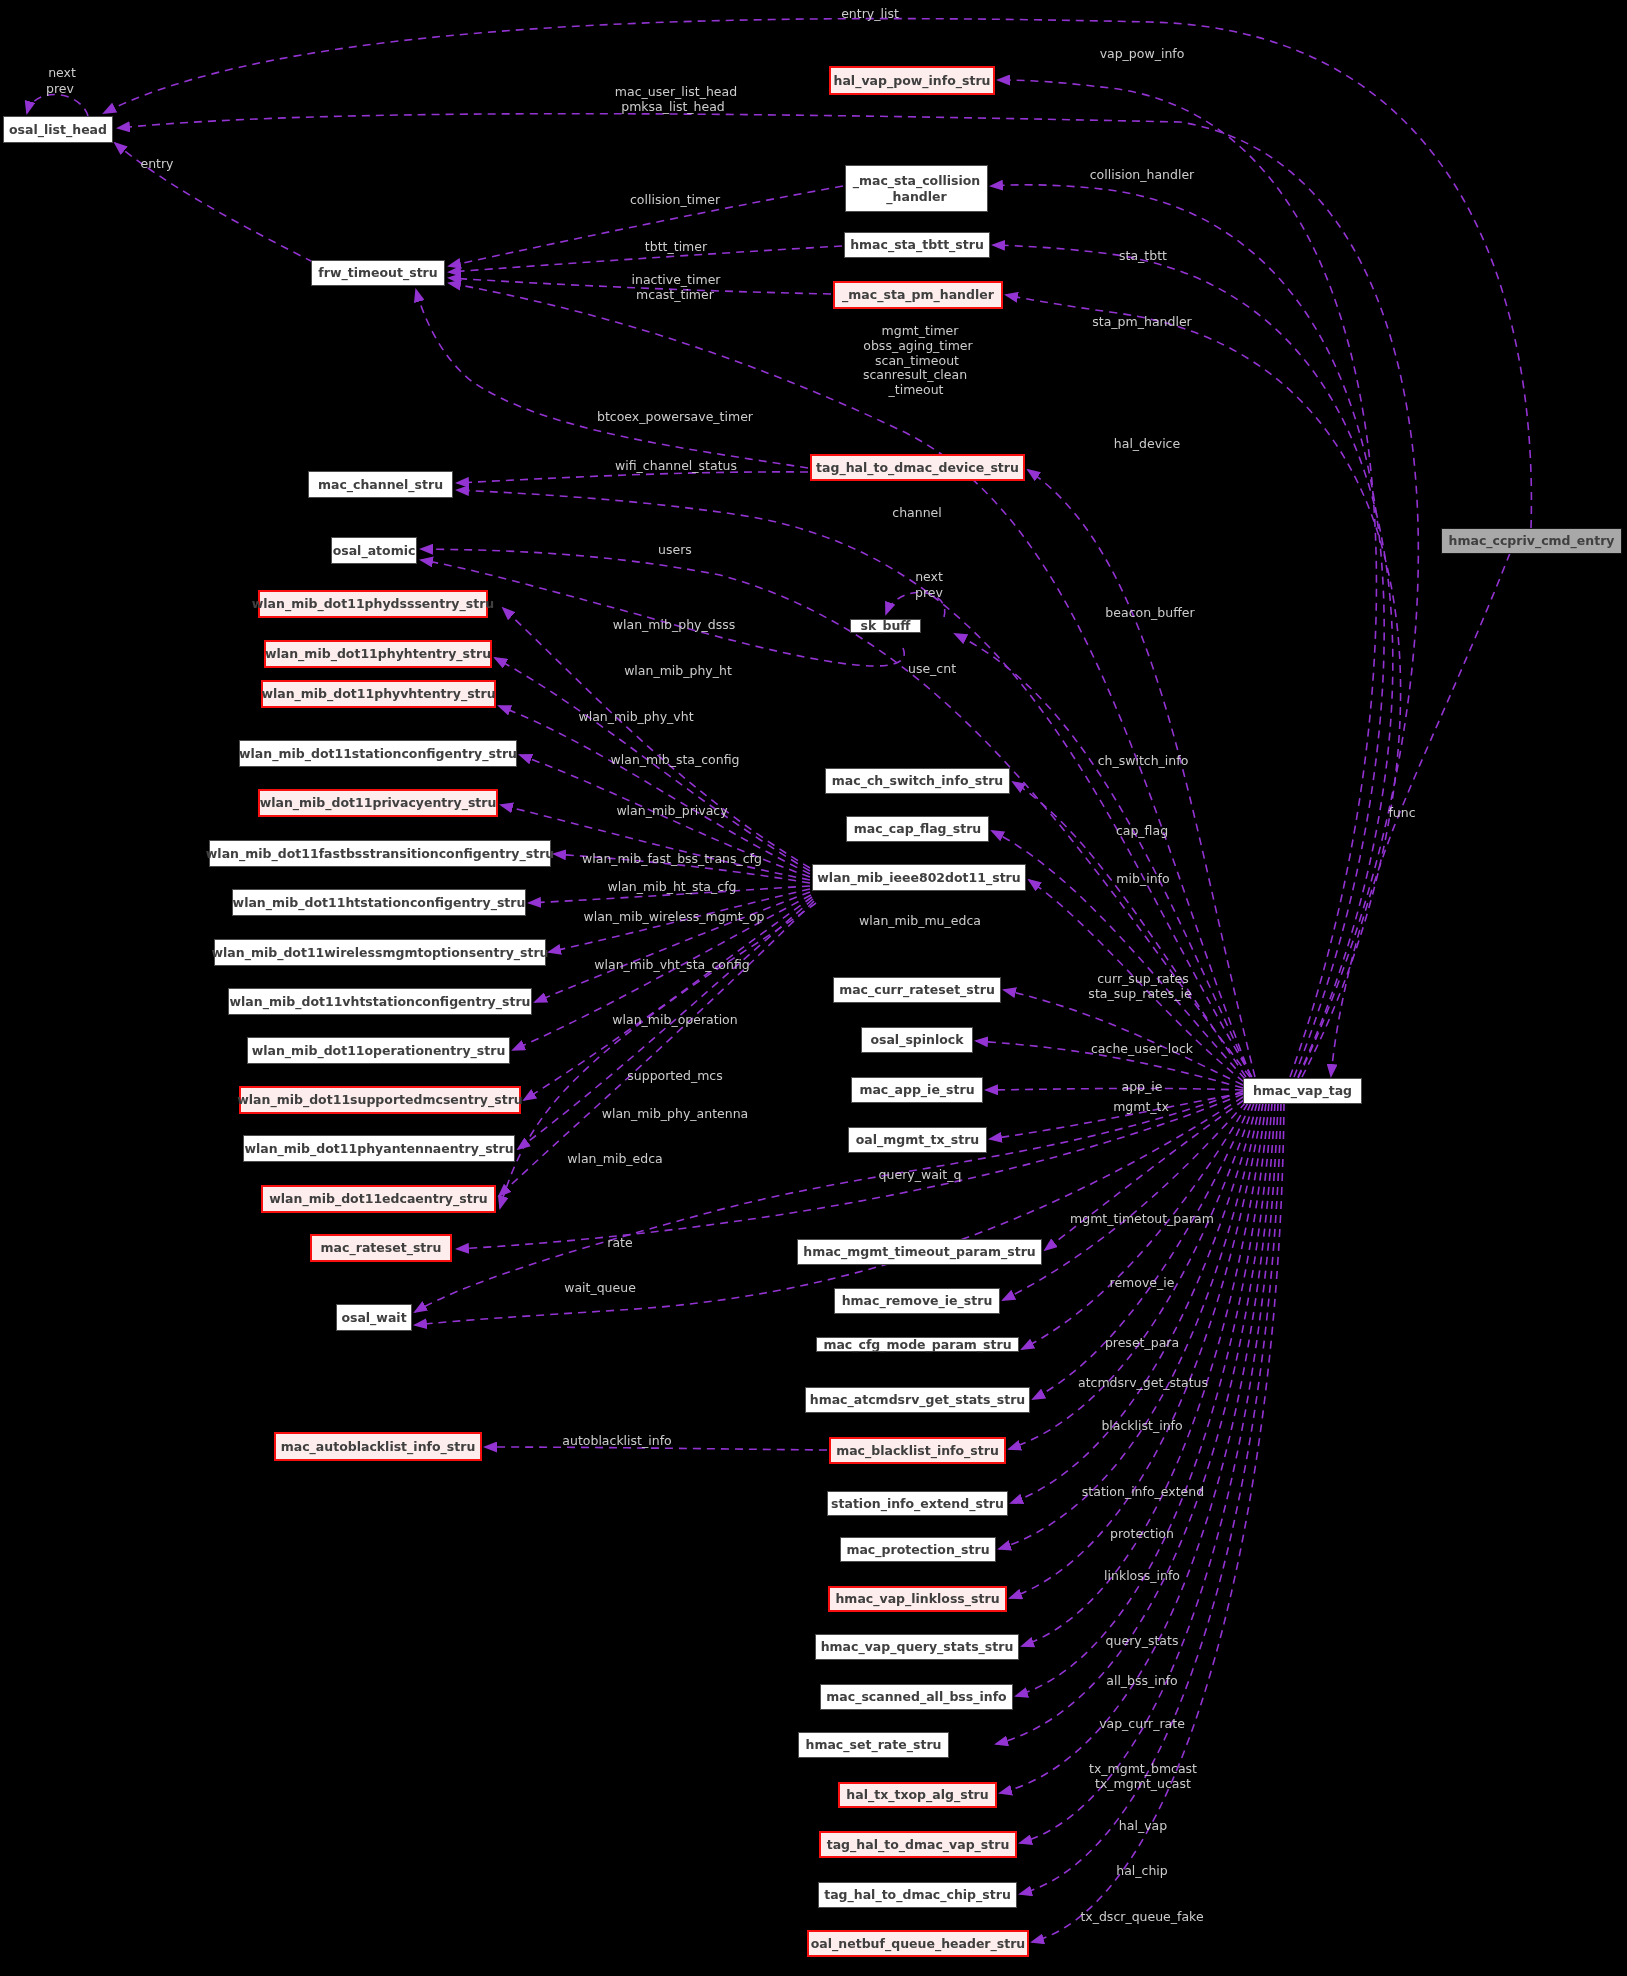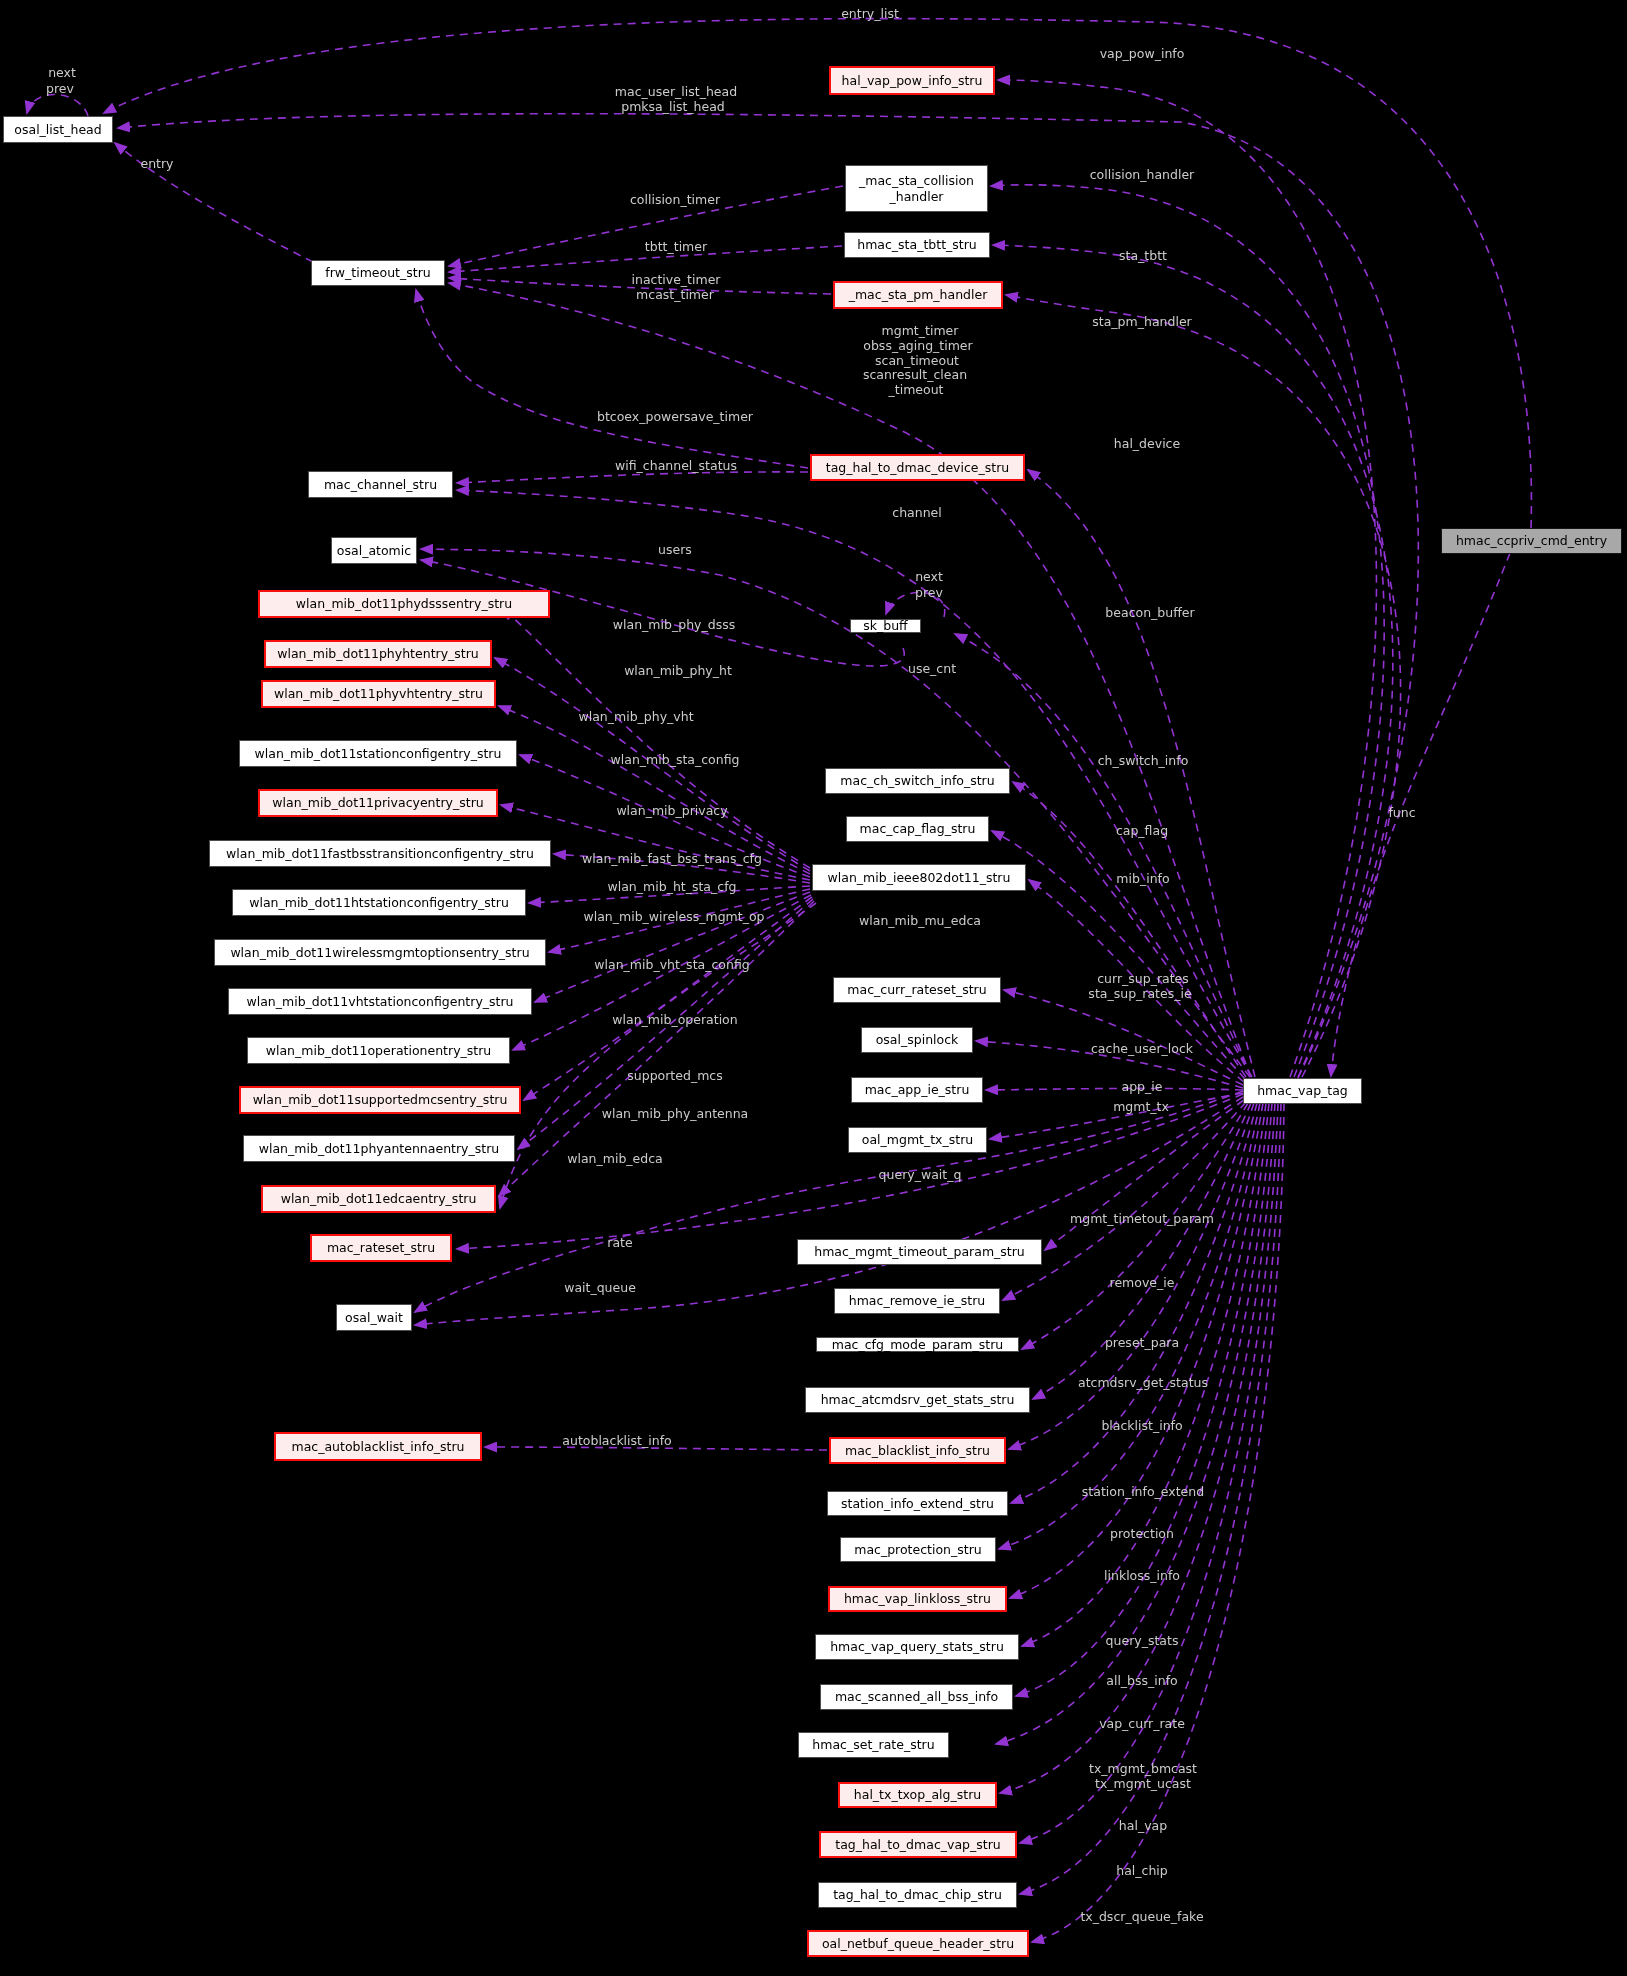--- a/index.html
+++ b/index.html
@@ -1,22 +1,22 @@
 <!DOCTYPE html>
 <html><head>
 <meta charset="utf-8">
 <style>
   html,body{margin:0;padding:0;background:#000;}
   #canvas{position:relative;width:1627px;height:1976px;background:#000;overflow:hidden;
           font-family:"DejaVu Sans","Liberation Sans",sans-serif;}
   #edges{position:absolute;left:0;top:0;}
   .node{position:absolute;display:flex;align-items:center;justify-content:center;
-        background:#fff;border:1px solid #4c4c4c;color:#000000;font-size:12.5px;
+        background:#fff;border:1px solid #4c4c4c;color:#404040;font-size:12.5px;
         line-height:1.25;white-space:pre-line;text-align:center;box-sizing:border-box;
-        cursor:pointer;z-index:3;}
+        cursor:pointer;z-index:3;font-weight:bold;}
   .node.red{border:2px solid #f80f0f;background:#fdeeed;}
   .node.current{background:#a8a8a8;border:1px solid #151515;}
   .elabel{position:absolute;transform:translate(-50%,-50%);color:#ccc;font-size:12.5px;
           white-space:nowrap;z-index:2;}
 </style>
 </head>
 <body>
 
 <div id="canvas">
 
@@ -95,21 +95,21 @@
 <div class="node" style="left:311px;top:260px;width:134px;height:26px"><span>frw_timeout_stru</span></div>
 <div class="node red" style="left:829px;top:66px;width:166px;height:29px"><span>hal_vap_pow_info_stru</span></div>
 <div class="node" style="left:845px;top:165px;width:143px;height:47px"><span>_mac_sta_collision
 _handler</span></div>
 <div class="node" style="left:844px;top:232px;width:146px;height:26px"><span>hmac_sta_tbtt_stru</span></div>
 <div class="node red" style="left:833px;top:281px;width:170px;height:28px"><span>_mac_sta_pm_handler</span></div>
 <div class="node red" style="left:810px;top:454px;width:215px;height:27px"><span>tag_hal_to_dmac_device_stru</span></div>
 <div class="node" style="left:308px;top:471px;width:145px;height:27px"><span>mac_channel_stru</span></div>
 <div class="node" style="left:331px;top:537px;width:86px;height:27px"><span>osal_atomic</span></div>
 <div class="node" style="left:850px;top:619px;width:71px;height:14px"><span>sk_buff</span></div>
-<div class="node red" style="left:258px;top:590px;width:292px;height:28px"><span>wlan_mib_dot11phydsssentry_stru</span></div>
+<div class="node red" style="left:258px;top:590px;width:230px;height:28px"><span>wlan_mib_dot11phydsssentry_stru</span></div>
 <div class="node red" style="left:264px;top:640px;width:228px;height:28px"><span>wlan_mib_dot11phyhtentry_stru</span></div>
 <div class="node red" style="left:261px;top:680px;width:235px;height:28px"><span>wlan_mib_dot11phyvhtentry_stru</span></div>
 <div class="node" style="left:239px;top:740px;width:278px;height:27px"><span>wlan_mib_dot11stationconfigentry_stru</span></div>
 <div class="node red" style="left:258px;top:789px;width:240px;height:28px"><span>wlan_mib_dot11privacyentry_stru</span></div>
 <div class="node" style="left:209px;top:840px;width:342px;height:27px"><span>wlan_mib_dot11fastbsstransitionconfigentry_stru</span></div>
 <div class="node" style="left:232px;top:889px;width:294px;height:27px"><span>wlan_mib_dot11htstationconfigentry_stru</span></div>
 <div class="node" style="left:214px;top:939px;width:332px;height:27px"><span>wlan_mib_dot11wirelessmgmtoptionsentry_stru</span></div>
 <div class="node" style="left:228px;top:988px;width:304px;height:27px"><span>wlan_mib_dot11vhtstationconfigentry_stru</span></div>
 <div class="node" style="left:247px;top:1037px;width:263px;height:27px"><span>wlan_mib_dot11operationentry_stru</span></div>
 <div class="node red" style="left:239px;top:1086px;width:282px;height:28px"><span>wlan_mib_dot11supportedmcsentry_stru</span></div>

